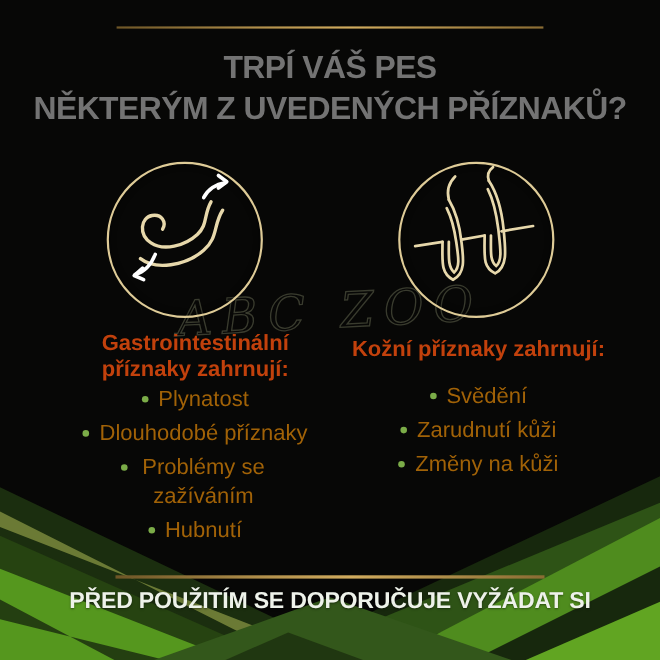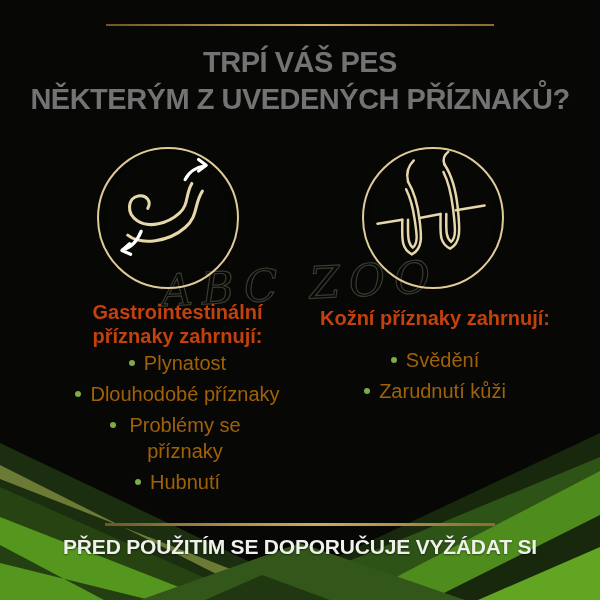--- a/index.html
+++ b/index.html
@@ -108,39 +108,43 @@
       <li>
           <span class="dot"></span>
           <span class="li-text">Plynatost</span>
         </li>
       <li>
           <span class="dot"></span>
           <span class="li-text">Dlouhodobé příznaky</span>
         </li>
       <li>
           <span class="dot"></span>
-          <span class="li-text">Problémy se příznaky</span>
+          <span class="li-text">Problémy se zažíváním</span>
         </li>
       <li>
           <span class="dot"></span>
           <span class="li-text">Hubnutí</span>
         </li>
     </ul>
   </div>
 
   <div class="col col-right">
     <div class="col-heading">Kožní příznaky zahrnují:</div>
     <ul class="symptom-list">
       <li>
           <span class="dot"></span>
           <span class="li-text">Svědění</span>
         </li>
       <li>
           <span class="dot"></span>
           <span class="li-text">Zarudnutí kůži</span>
+        </li>
+      <li>
+          <span class="dot"></span>
+          <span class="li-text">Změny na kůži</span>
         </li>
     </ul>
   </div>
 
   <svg class="ribbons" viewBox="0 0 600 175" preserveAspectRatio="none">
     <polygon points="0,18 330,175 0,175" fill="#1b2e0f"></polygon>
     <polygon points="0,40 0,54 310,175 268,175" fill="#74833a" opacity="0.9"></polygon>
     <polygon points="0,62 0,175 255,175" fill="#264311"></polygon>
     <polygon points="0,92 0,175 212,175" fill="#55971e"></polygon>
     <polygon points="0,120 0,138 150,175 104,175" fill="#1f350f" opacity="0.9"></polygon>

